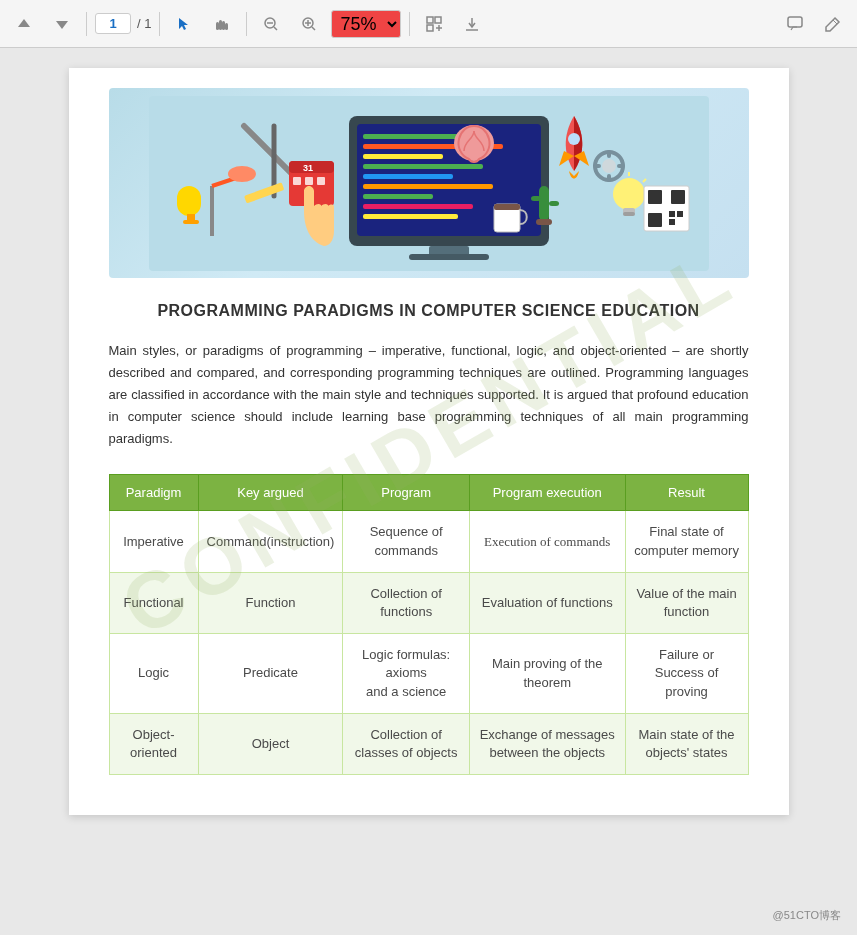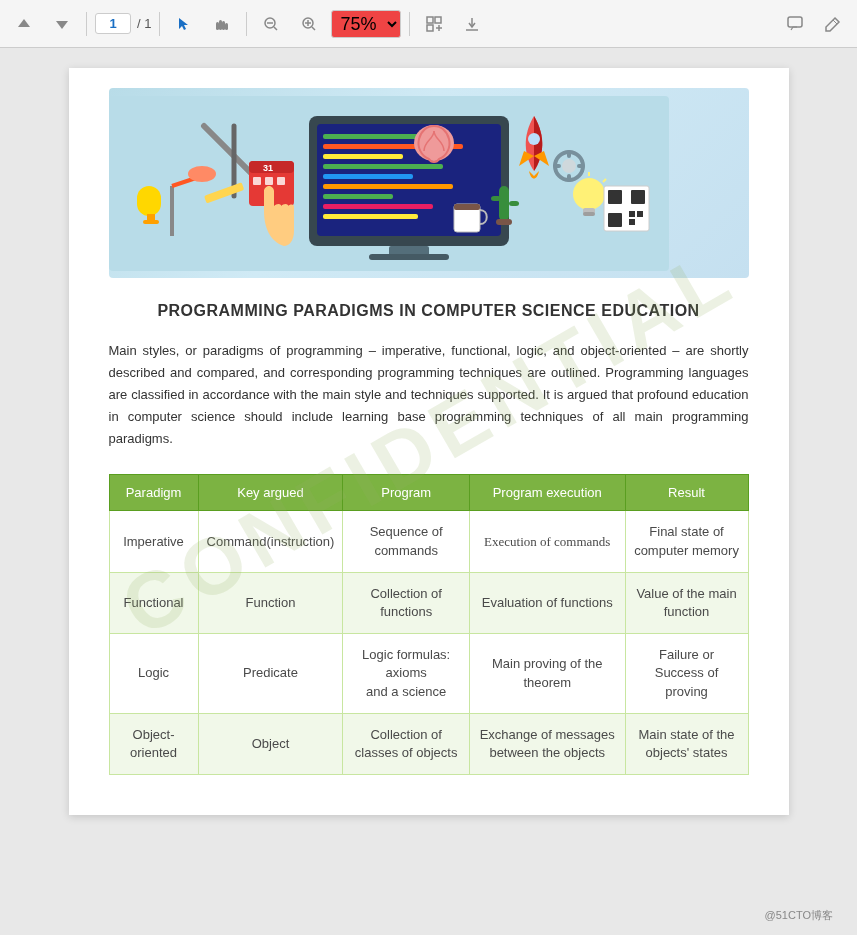--- a/index.html
+++ b/index.html
@@ -97,20 +97,21 @@
       justify-content: center;
       overflow: hidden;
       position: relative;
     }
 
     .header-image-inner {
       width: 100%;
       height: 100%;
       display: flex;
       align-items: center;
+      justify-content: center;
       position: relative;
     }
 
     
     .page-title {
       font-size: 16px;
       font-weight: bold;
       color: #333;
       text-align: center;
       margin-bottom: 20px;
@@ -167,21 +168,21 @@
       pointer-events: none;
       white-space: nowrap;
       z-index: 10;
       letter-spacing: 8px;
     }
 
     
     .attribution {
       position: fixed;
       bottom: 12px;
-      right: 24px;
+      right: 16px;
       font-size: 11px;
       color: #888;
       margin-left: 20px;
     }
 
   </style>
 </head>
 <body>
 
 <div class="toolbar">

